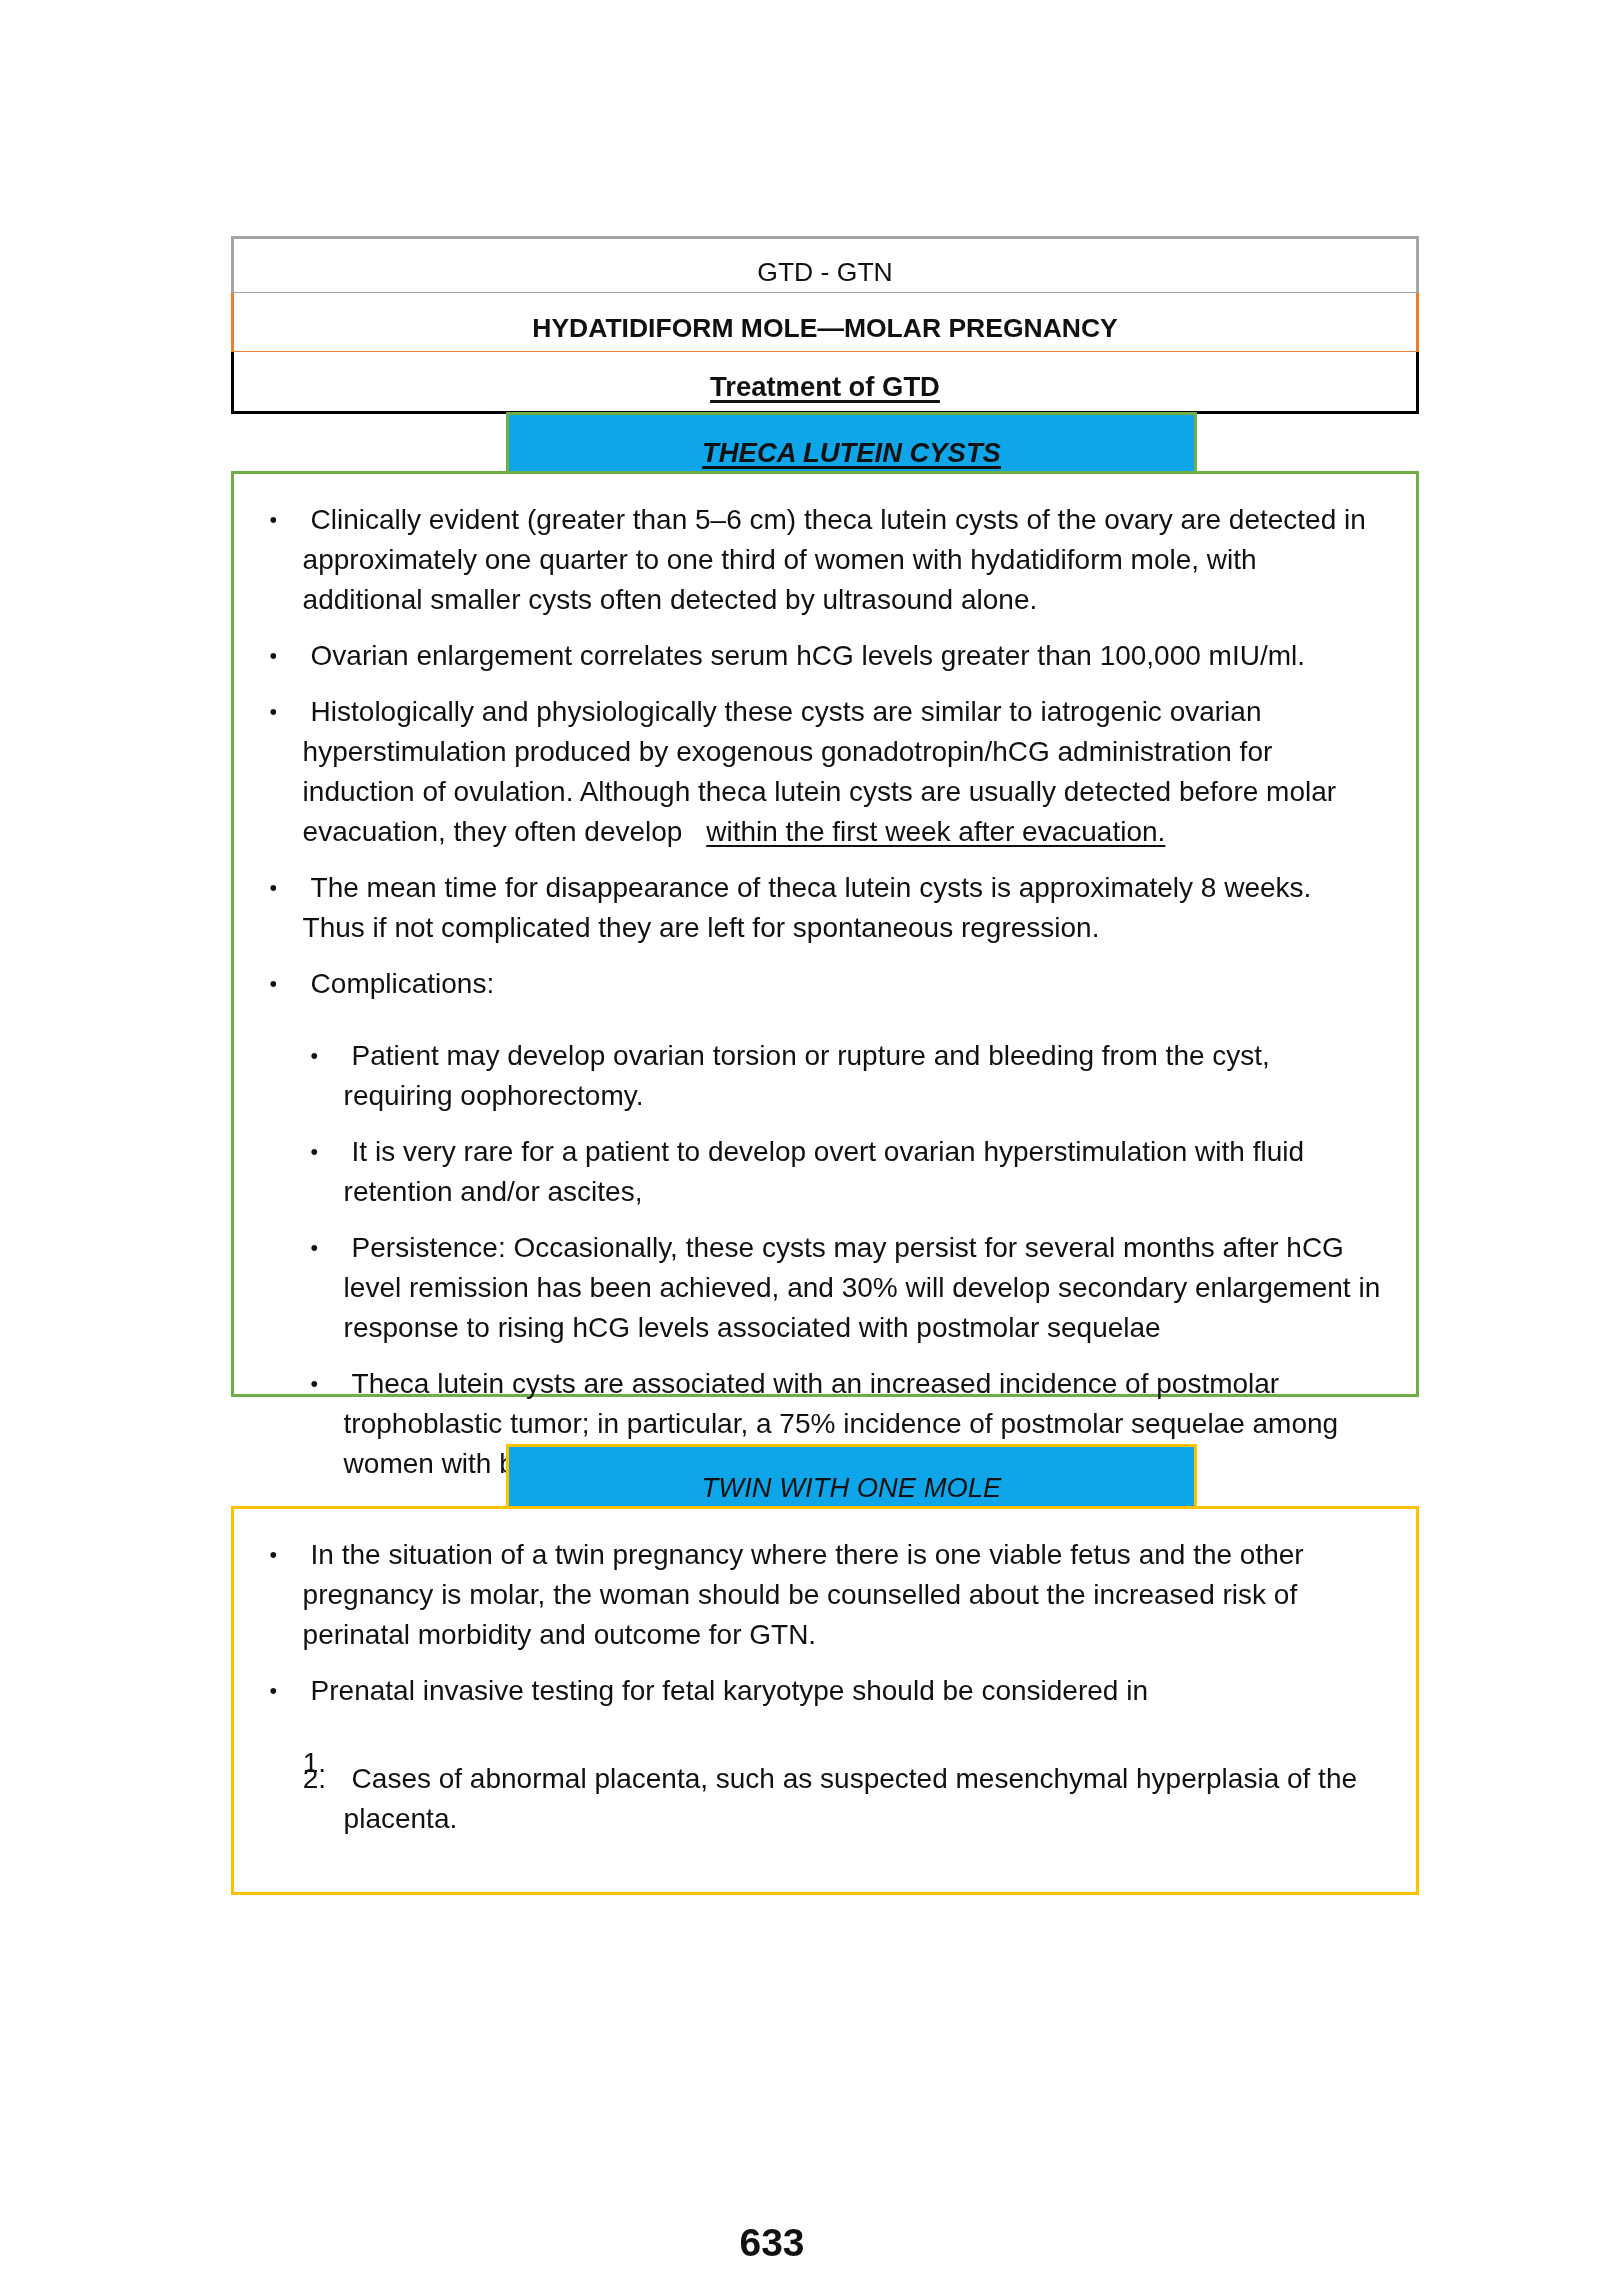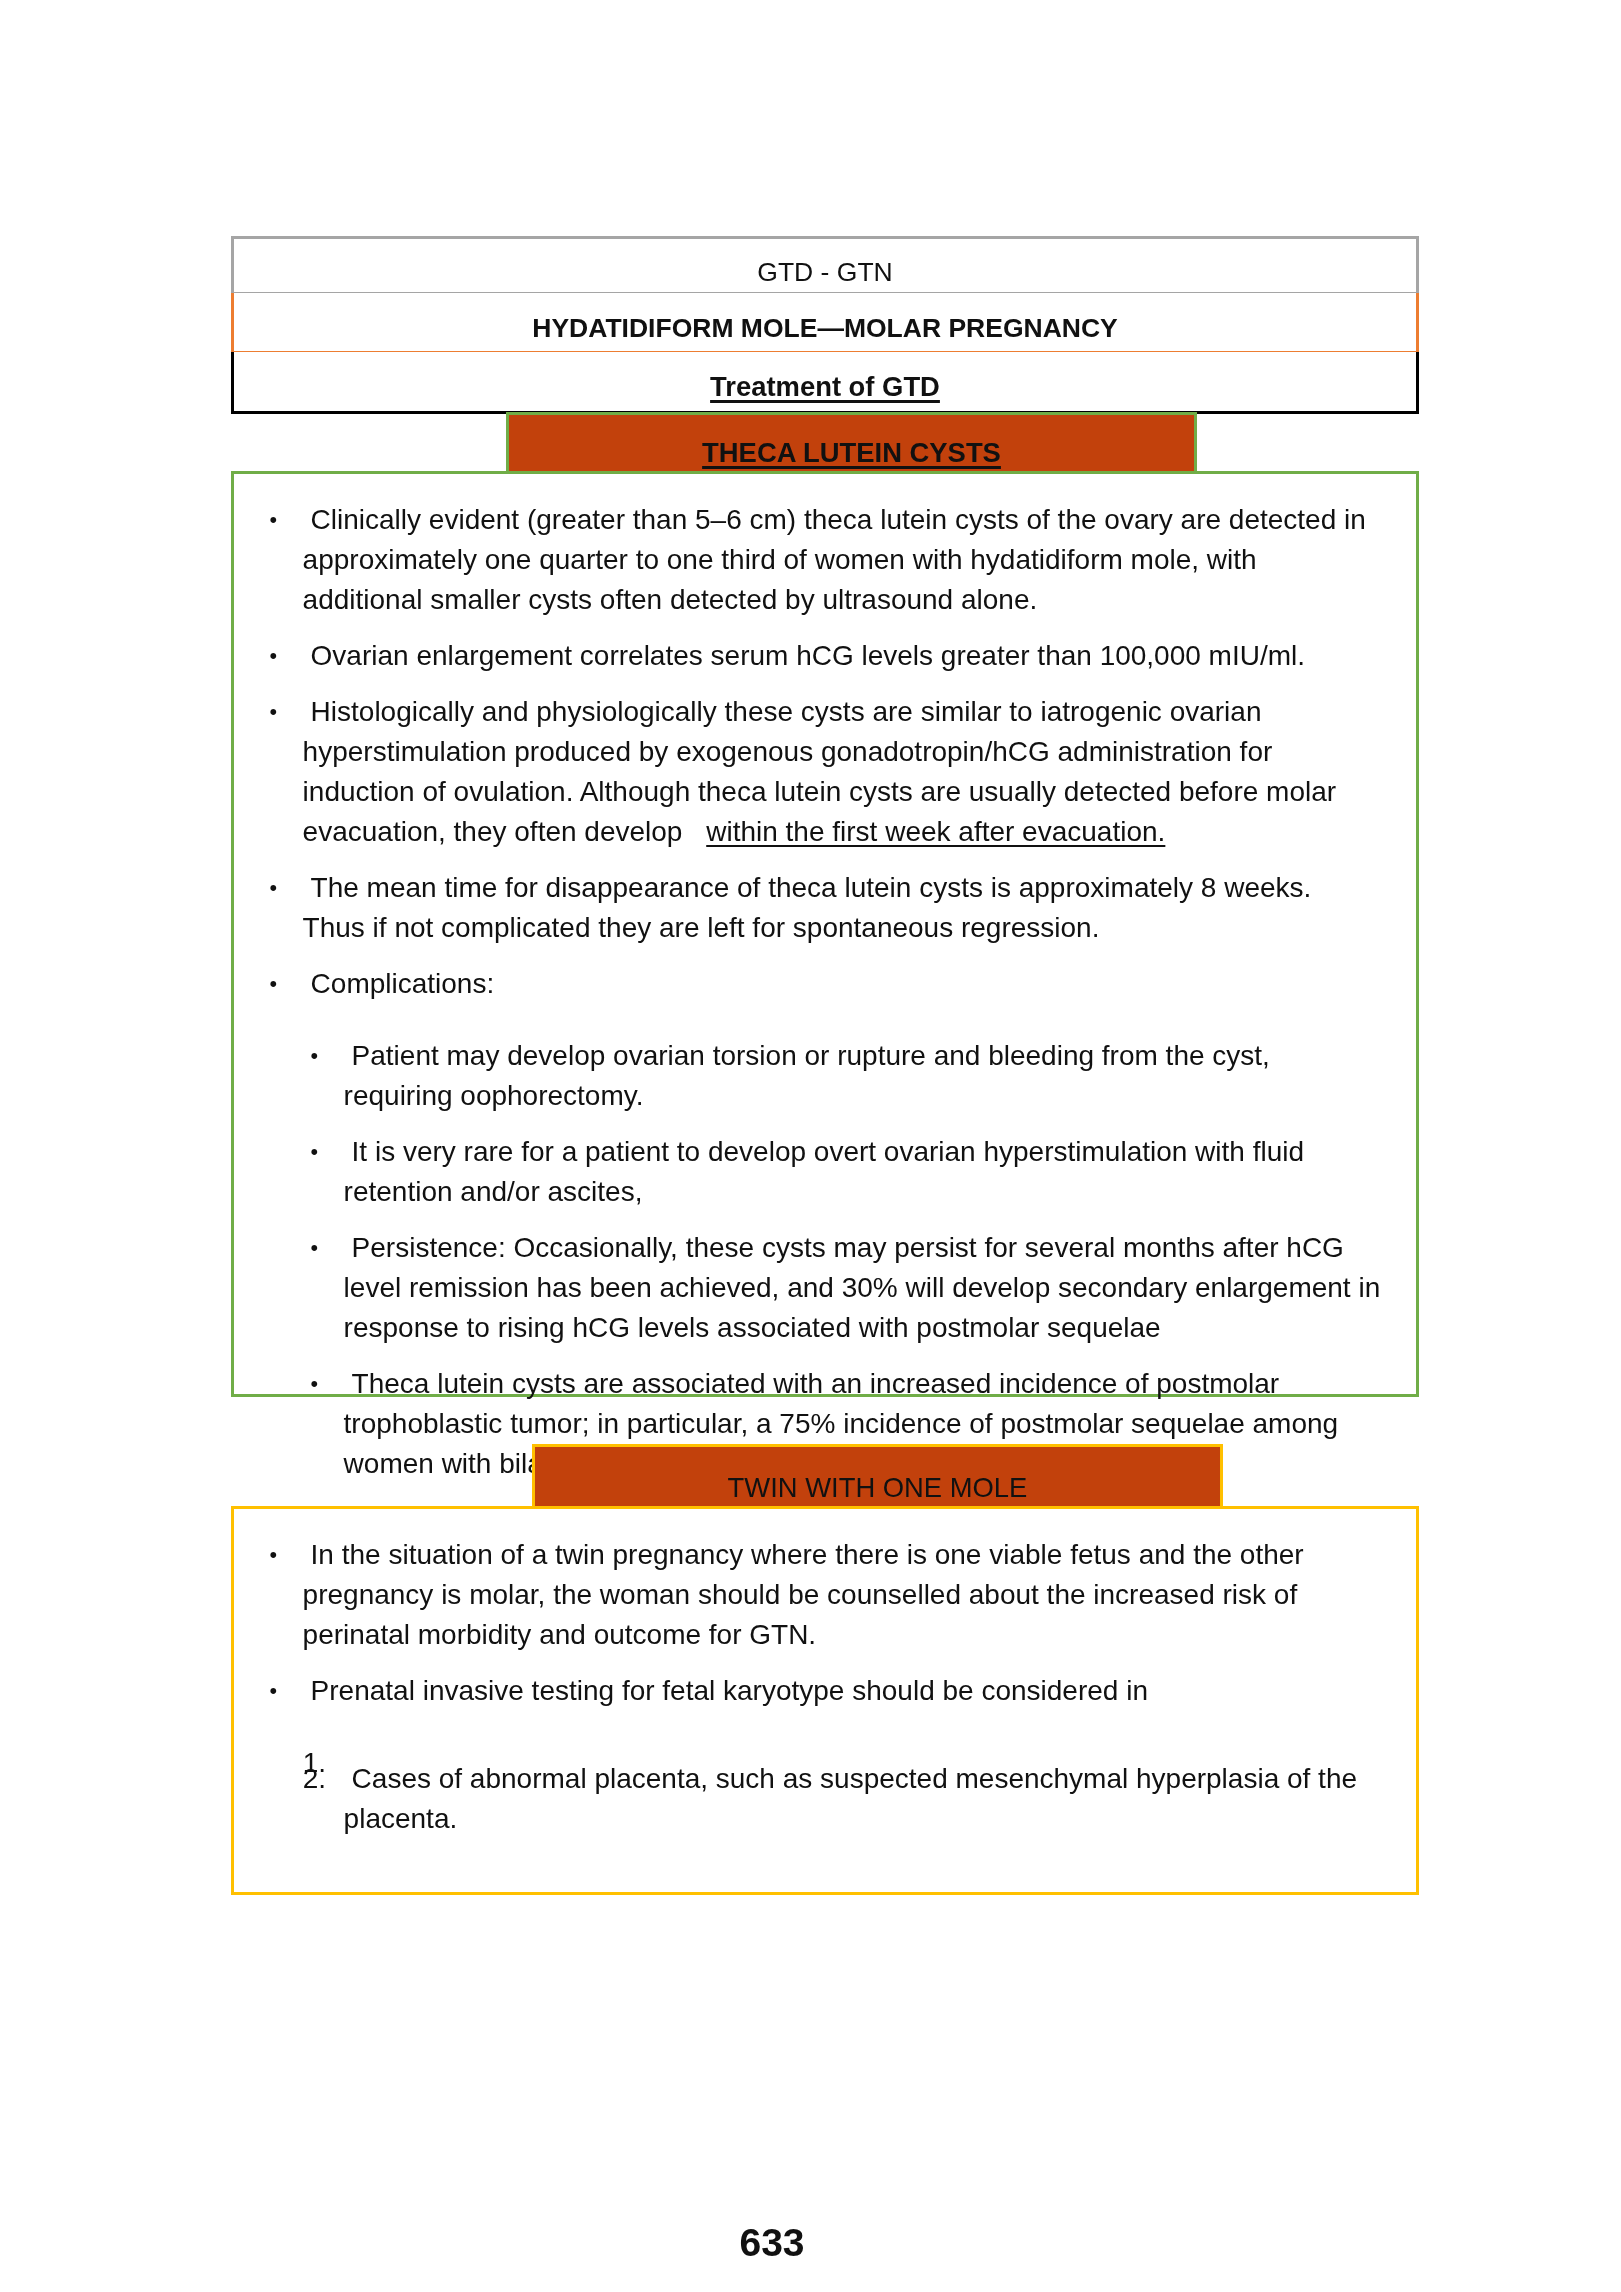--- a/index.html
+++ b/index.html
@@ -11,24 +11,24 @@
     text-align: center; background: #fff;
     font-family: "Liberation Sans Narrow", "Liberation Sans", sans-serif;
   }
   .hdr-gray { top: 228px; height: 59px; border: 3.9px solid #a5a5a5; font-size: 26.5px; line-height: 51px; }
   .hdr-orange { top: 285px; height: 61px; border: 3.9px solid #ed7d31; border-top: none; font-size: 26.5px; font-weight: bold; line-height: 55px; }
   .hdr-black { top: 344px; height: 62px; border: 3.9px solid #000; border-top: none; font-size: 27.4px; font-weight: bold; line-height: 53px; }
   .hdr-black span, .sub-green span { text-decoration: underline; text-underline-offset: 3.9px; text-decoration-thickness: 2.9px; }
 
   .sub {
     position: absolute; left: 498px; width: 691px; height: 61px;
-    text-align: center; background: #c2410c;
+    text-align: center; background: #0ea5e9; font-style: italic;
   }
   .sub-green { top: 404px; border: 3.9px solid #70ad47; border-bottom: none; font-size: 27.4px; font-weight: bold; line-height: 59px; }
-  .sub-yellow { top: 1436px; height: 63px; border: 3.9px solid #ffc000; border-bottom: none; font-size: 27.4px; line-height: 65px; margin-left: 26px; }
+  .sub-yellow { top: 1436px; height: 63px; border: 3.9px solid #ffc000; border-bottom: none; font-size: 27.4px; line-height: 65px; }
 
   .box {
     position: absolute; left: 223px; width: 1188px; background: #fff;
   }
   .box-green { top: 463px; height: 926px; border: 3.9px solid #70ad47; padding: 9.8px 19.6px 0 19.6px; }
   .box-yellow { top: 1498px; height: 389px; border: 3.9px solid #ffc000; padding: 9.8px 19.6px 0 19.6px; }
 
   .list { list-style: none; font-size: 28px; line-height: 40px; }
   .list li { position: relative; padding-left: 41px; }
   .list li .bullet { position: absolute; left: 0; top: 0; width: 41px; font-size: 21.6px; }

